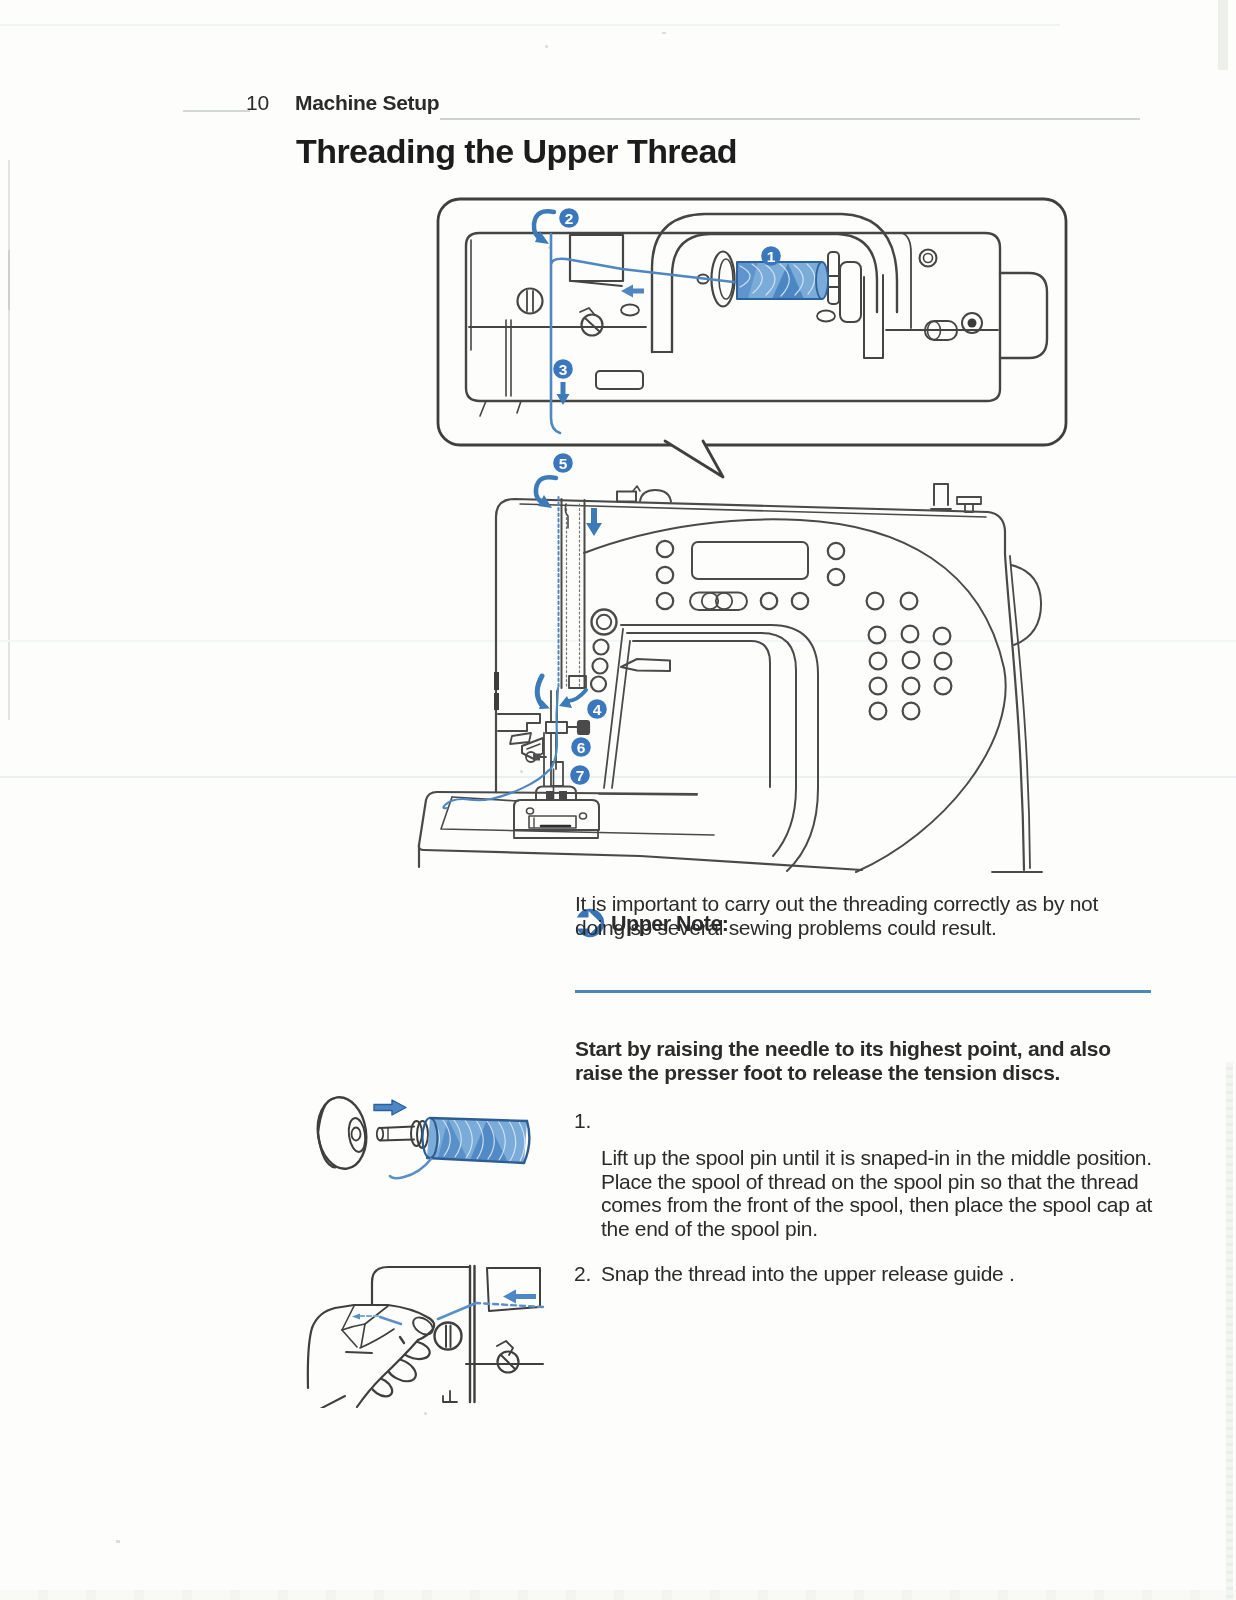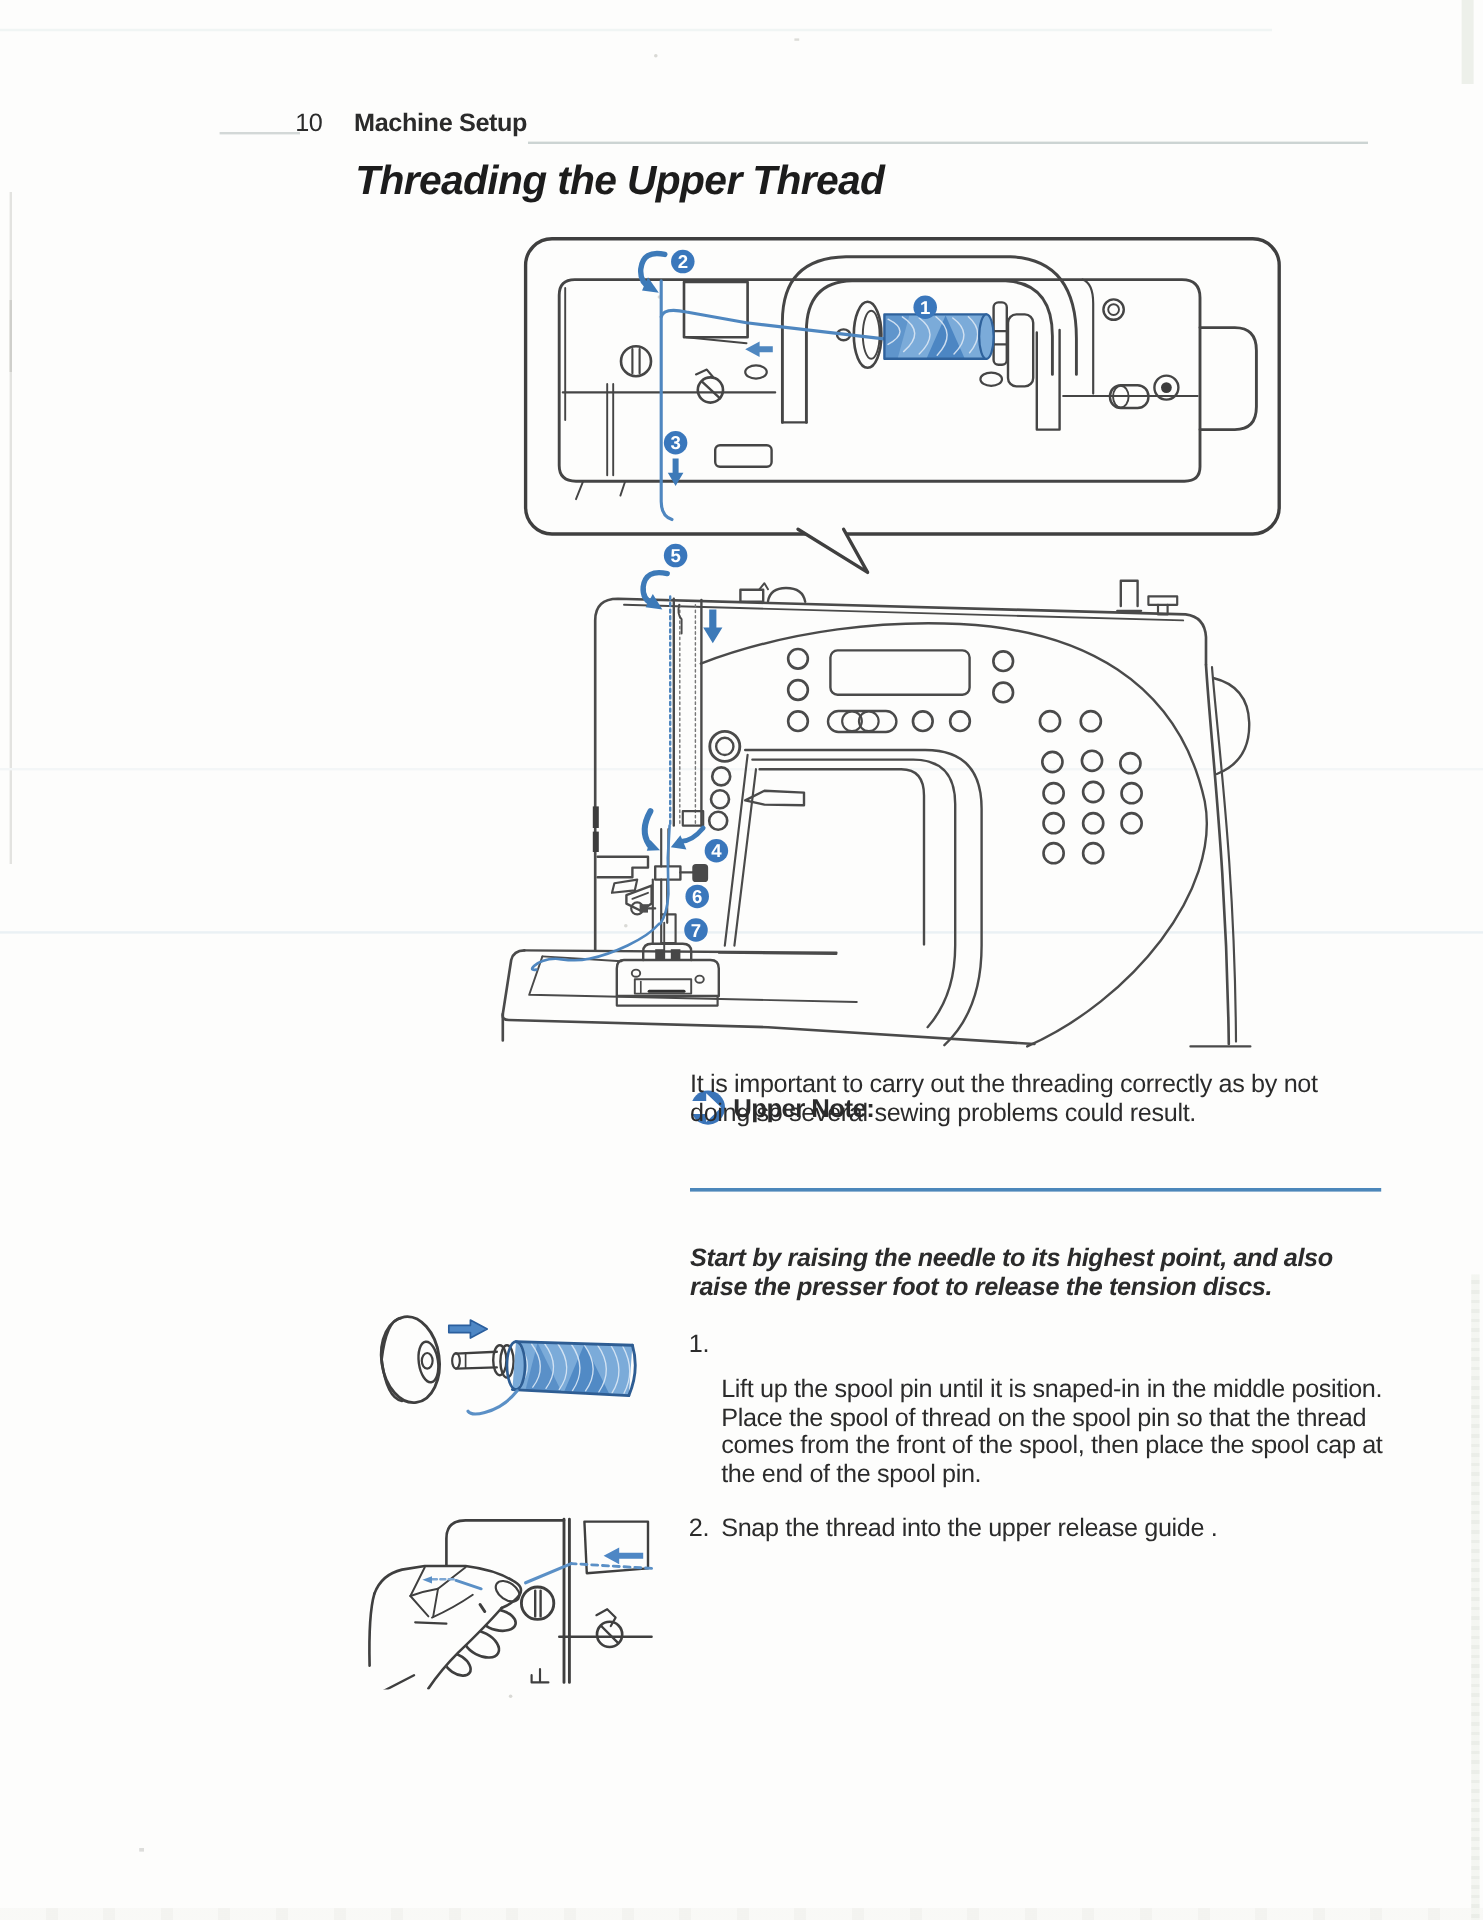--- a/index.html
+++ b/index.html
@@ -25,21 +25,21 @@
 <div class="abs" style="left:548px;top:246px;width:3px;height:3px;background:#d8d8d4;border-radius:50%;"></div>
 <div class="abs" style="left:520px;top:770px;width:3px;height:3px;background:#dadad6;border-radius:50%;"></div>
 <div class="abs" style="left:424px;top:1412px;width:3px;height:3px;background:#d9d9d5;border-radius:50%;"></div>
 <div class="abs" style="left:116px;top:1540px;width:4px;height:3px;background:#dddddb;"></div>
 
 <div class="abs" style="left:183px;top:110px;width:67px;height:2px;background:#d3d8d7;"></div>
 <div class="abs" style="left:440px;top:118px;width:700px;height:2px;background:#ccd4d3;"></div>
 <div class="abs txt" style="left:246px;top:91px;">10</div>
 <div class="abs txt" style="left:295px;top:91px;font-weight:bold;">Machine Setup</div>
 
-<div class="abs" style="left:296px;top:132px;font-size:34px;letter-spacing:-0.55px;font-weight:bold;color:#1c1c1c;font-style:italic;">Threading the Upper Thread</div>
+<div class="abs" style="left:296px;top:132px;font-size:34px;letter-spacing:-0.55px;font-weight:bold;color:#1c1c1c;">Threading the Upper Thread</div>
 
 <div class="abs" id="balloon" style="left:420px;top:190px;filter:blur(0.3px);">
 <svg width="660" height="310" viewBox="420 190 660 310" fill="none" stroke-linecap="round" stroke-linejoin="round">
 <g stroke="#454545" stroke-width="2.4">
 
   <rect x="438" y="199" width="628" height="246" rx="22" stroke="#3f3f3f" stroke-width="2.8"></rect>
   <path d="M 663,439 L 723,477 L 702,439 Z" fill="#fdfdfc" stroke="none"></path>
   <path d="M 665,441 L 723,477 L 703,441" fill="none" stroke="#3f3f3f" stroke-width="2.8"></path>
 
   <path d="M 466,246 Q 466,233 479,233 L 985,233 Q 1000,233 1000,248 L 1000,389 Q 1000,401 987,401 L 480,401 Q 466,401 466,388 Z"></path>
@@ -266,21 +266,21 @@
 <div class="abs" id="noteicon" style="left:575px;top:908px;">
 <svg width="32" height="32" viewBox="0 0 32 32">
   <circle cx="15" cy="15" r="14.2" fill="#3a74b8"></circle>
   <path d="M -1,9.6 L 13.5,9.6 L 13.5,3 L 26,15 L 13.5,27 L 13.5,20.4 L -1,20.4 Z" fill="#ffffff"></path>
 </svg>
 </div>
 <div class="abs txt" style="left:611px;top:913px;font-weight:bold;font-size:21.5px;letter-spacing:-0.5px;">Upper Note:</div>
 <div class="abs txt" style="left:575px;top:892px;">It is important to carry out the threading correctly as by not<br>doing so several sewing problems could result.</div>
 <div class="abs" style="left:575px;top:990px;width:576px;height:2.5px;background:#4c87ba;"></div>
 
-<div class="abs txt" style="left:575px;top:1037px;font-weight:bold;font-style:italic;">Start by raising the needle to its highest point, and also<br>raise the presser foot to release the tension discs.</div>
+<div class="abs txt" style="left:575px;top:1037px;font-weight:bold;">Start by raising the needle to its highest point, and also<br>raise the presser foot to release the tension discs.</div>
 
 <div class="abs" id="spool" style="left:295px;top:1090px;filter:blur(0.3px);">
 <svg width="260" height="110" viewBox="295 1090 260 110" fill="none" stroke-linecap="round" stroke-linejoin="round">
 <g stroke="#3f3f3f" stroke-width="2.4">
   <ellipse cx="342" cy="1133" rx="24" ry="36" transform="rotate(-8 342 1133)"></ellipse>
   <path d="M 334,1098.5 Q 322,1100 318,1133 Q 322,1165 335,1167.5" stroke-width="2.2"></path>
   <ellipse cx="357" cy="1135" rx="8" ry="17" transform="rotate(-8 357 1135)" stroke-width="2"></ellipse>
   <ellipse cx="356" cy="1134" rx="4.5" ry="6.5" stroke-width="1.8"></ellipse>
   <path d="M 380,1128 L 414,1126.5 M 380,1140.5 L 414,1139.5" stroke-width="2"></path>
   <ellipse cx="380" cy="1134" rx="3.2" ry="6.4" stroke-width="1.8"></ellipse>

